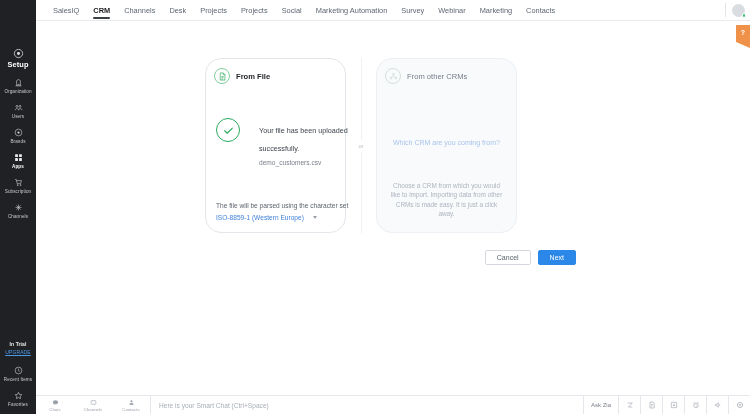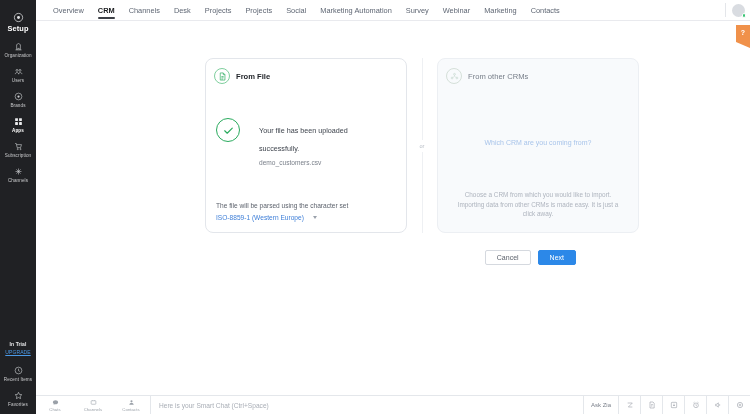--- a/index.html
+++ b/index.html
@@ -23,21 +23,21 @@
     width: 36px; padding: 5px 0 4px;
     display: flex; flex-direction: column; align-items: center; gap: 2px;
     cursor: pointer;
   }
   .sb-item .ic { color: #d6d7d9; display: block; line-height: 0; }
   .sb-label {
     font-size: 4.6px; color: #c9cacc; letter-spacing: .1px;
     text-align: center; line-height: 1.1; white-space: nowrap;
   }
   .sb-item.active .sb-label { color: #ffffff; font-weight: bold; font-size: 6.6px; }
-  .sb-item.setup { padding-top: 12px; }
+  .sb-item.setup { padding-top: 12px; margin-top: 36px; }
   .sb-item.setup .sb-label { font-size: 7.4px; font-weight: bold; color:#fff; }
   .sb-spacer { flex: 1 1 auto; }
   .trial-box { padding-bottom: 6px; text-align: center; }
   .trial-txt { font-size: 5px; color: #e8e9ea; font-weight: bold; letter-spacing:.1px; }
   .trial-up {
     font-size: 5px; color: #4a9ae8; text-decoration: underline;
     display: block; margin-top: 2px; letter-spacing:.1px;
   }
 
   
@@ -79,21 +79,21 @@
   .page-title { font-size: 9.6px; color: #23262b; font-weight: bold; letter-spacing: .1px; }
 
   
   .canvas { flex: 1 1 auto; position: relative; background: #ffffff; }
 
   .cards-row {
     position: absolute; left: 169px; top: 37px;
     display: flex; align-items: flex-start;
   }
   .card {
-    width: 202px; height: 175px; border-radius: 8px;
+    width: 141px; height: 175px; border-radius: 16px;
     position: relative;
   }
   .card.file { background: #ffffff; border: 1px solid #e3e6eb; }
   .card.crms { background: #f8fafc; border: 1px solid #eceff3; }
 
   .card-head { display: flex; align-items: center; gap: 6px; padding: 9px 0 0 8px; }
   .card-badge {
     width: 16px; height: 16px; border-radius: 50%;
     display: flex; align-items: center; justify-content: center;
     flex: 0 0 16px;
@@ -287,21 +287,21 @@
           <path d="M12 3.5l2.7 5.6 6.1.8-4.4 4.3 1.1 6.1L12 17.4l-5.5 2.9 1.1-6.1L3.2 9.9l6.1-.8z"></path>
         </svg>
       </span>
       <span class="sb-label">Favorites</span>
     </div>
   </div>
 
   <div class="main">
 
     <div class="topnav">
-      <div class="nav-item">Overview</div>
+      <div class="nav-item">SalesIQ</div>
       <div class="nav-item active">CRM</div>
       <div class="nav-item">Channels</div>
       <div class="nav-item">Desk</div>
       <div class="nav-item">Projects</div>
       <div class="nav-item">Projects</div>
       <div class="nav-item">Social</div>
       <div class="nav-item">Marketing Automation</div>
       <div class="nav-item">Survey</div>
       <div class="nav-item">Webinar</div>
       <div class="nav-item">Marketing</div>

